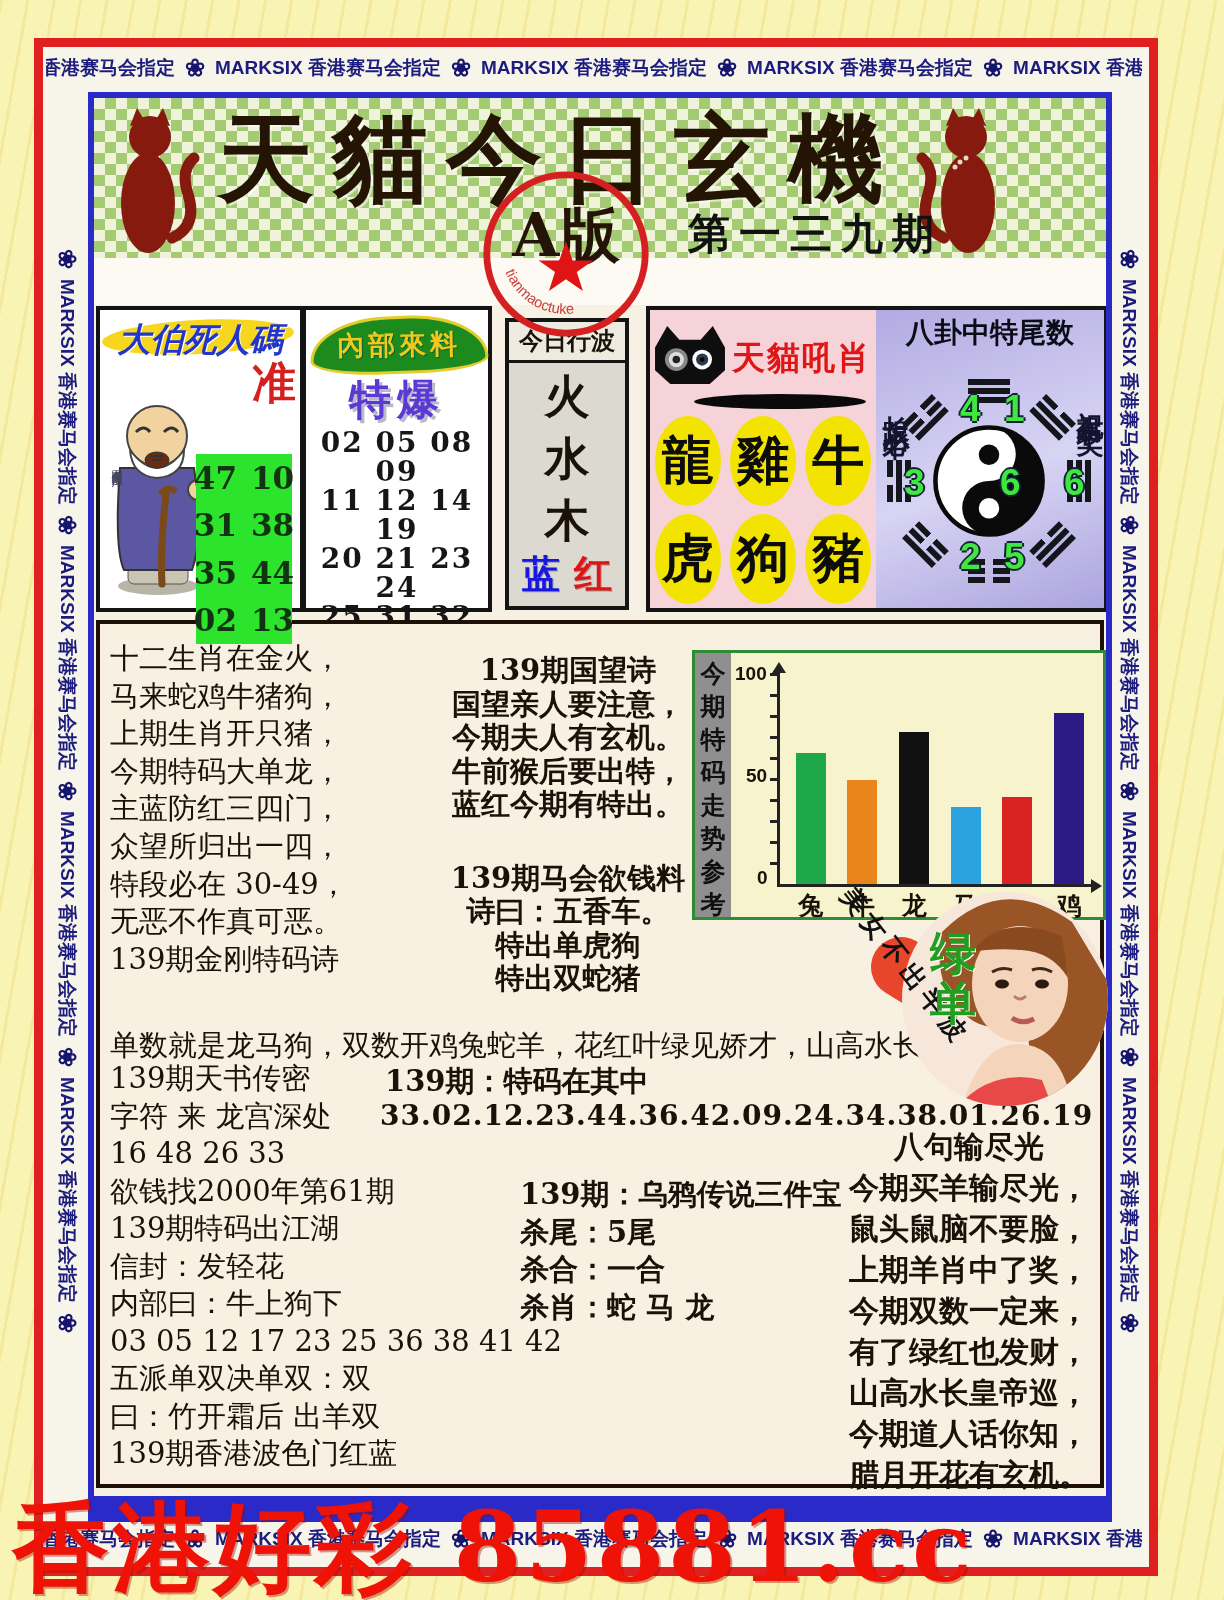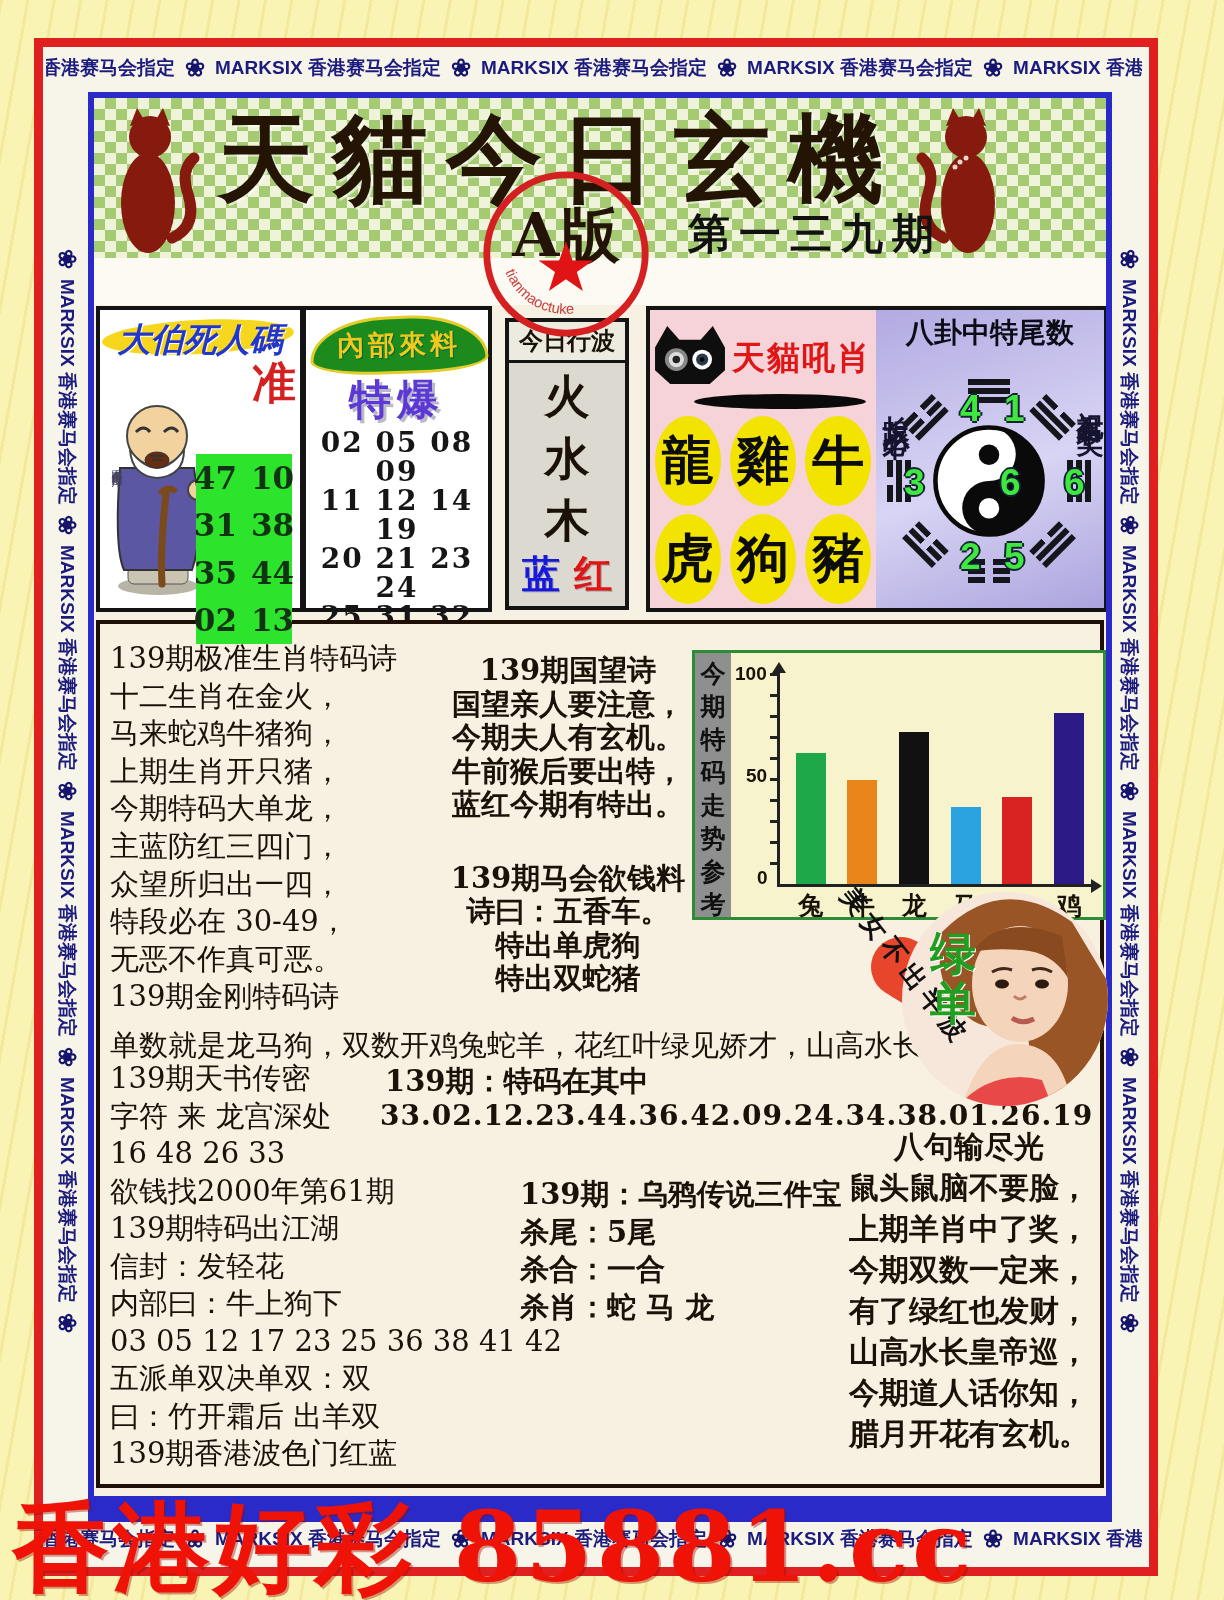--- a/index.html
+++ b/index.html
@@ -388,21 +388,20 @@
       <span class="bg-num" style="left:188px;top:152px;">6</span>
       <span class="bg-num" style="left:84px;top:226px;">2</span>
       <span class="bg-num" style="left:128px;top:226px;">5</span>
       <span class="bg-side" style="left:2px;top:84px;">长跟必中</span>
       <span class="bg-side" style="left:196px;top:80px;">祝君中奖</span>
     </div>
   </div>
 
   <div class="abs main-panel">
     <div class="abs left-col" id="left-col">
-        <div>139期极准生肖特码诗</div>
         <div>十二生肖在金火，</div>
         <div>马来蛇鸡牛猪狗，</div>
         <div>上期生肖开只猪，</div>
         <div>今期特码大单龙，</div>
         <div>主蓝防红三四门，</div>
         <div>众望所归出一四，</div>
         <div>特段必在 30-49，</div>
         <div>无恶不作真可恶。</div>
         <div>139期金刚特码诗</div>
       </div>
@@ -512,20 +511,21 @@
       </div>
       <div class="diag-text">美女不出半波</div>
       <div class="green-label" id="green-label">
           <div>绿</div>
           <div>单</div>
         </div>
     </div>
 
     <div class="abs right-poem" id="right-poem">
         <div>八句输尽光</div>
+        <div>今期买羊输尽光，</div>
         <div>鼠头鼠脑不要脸，</div>
         <div>上期羊肖中了奖，</div>
         <div>今期双数一定来，</div>
         <div>有了绿红也发财，</div>
         <div>山高水长皇帝巡，</div>
         <div>今期道人话你知，</div>
         <div>腊月开花有玄机。</div>
       </div>
   </div>
 

